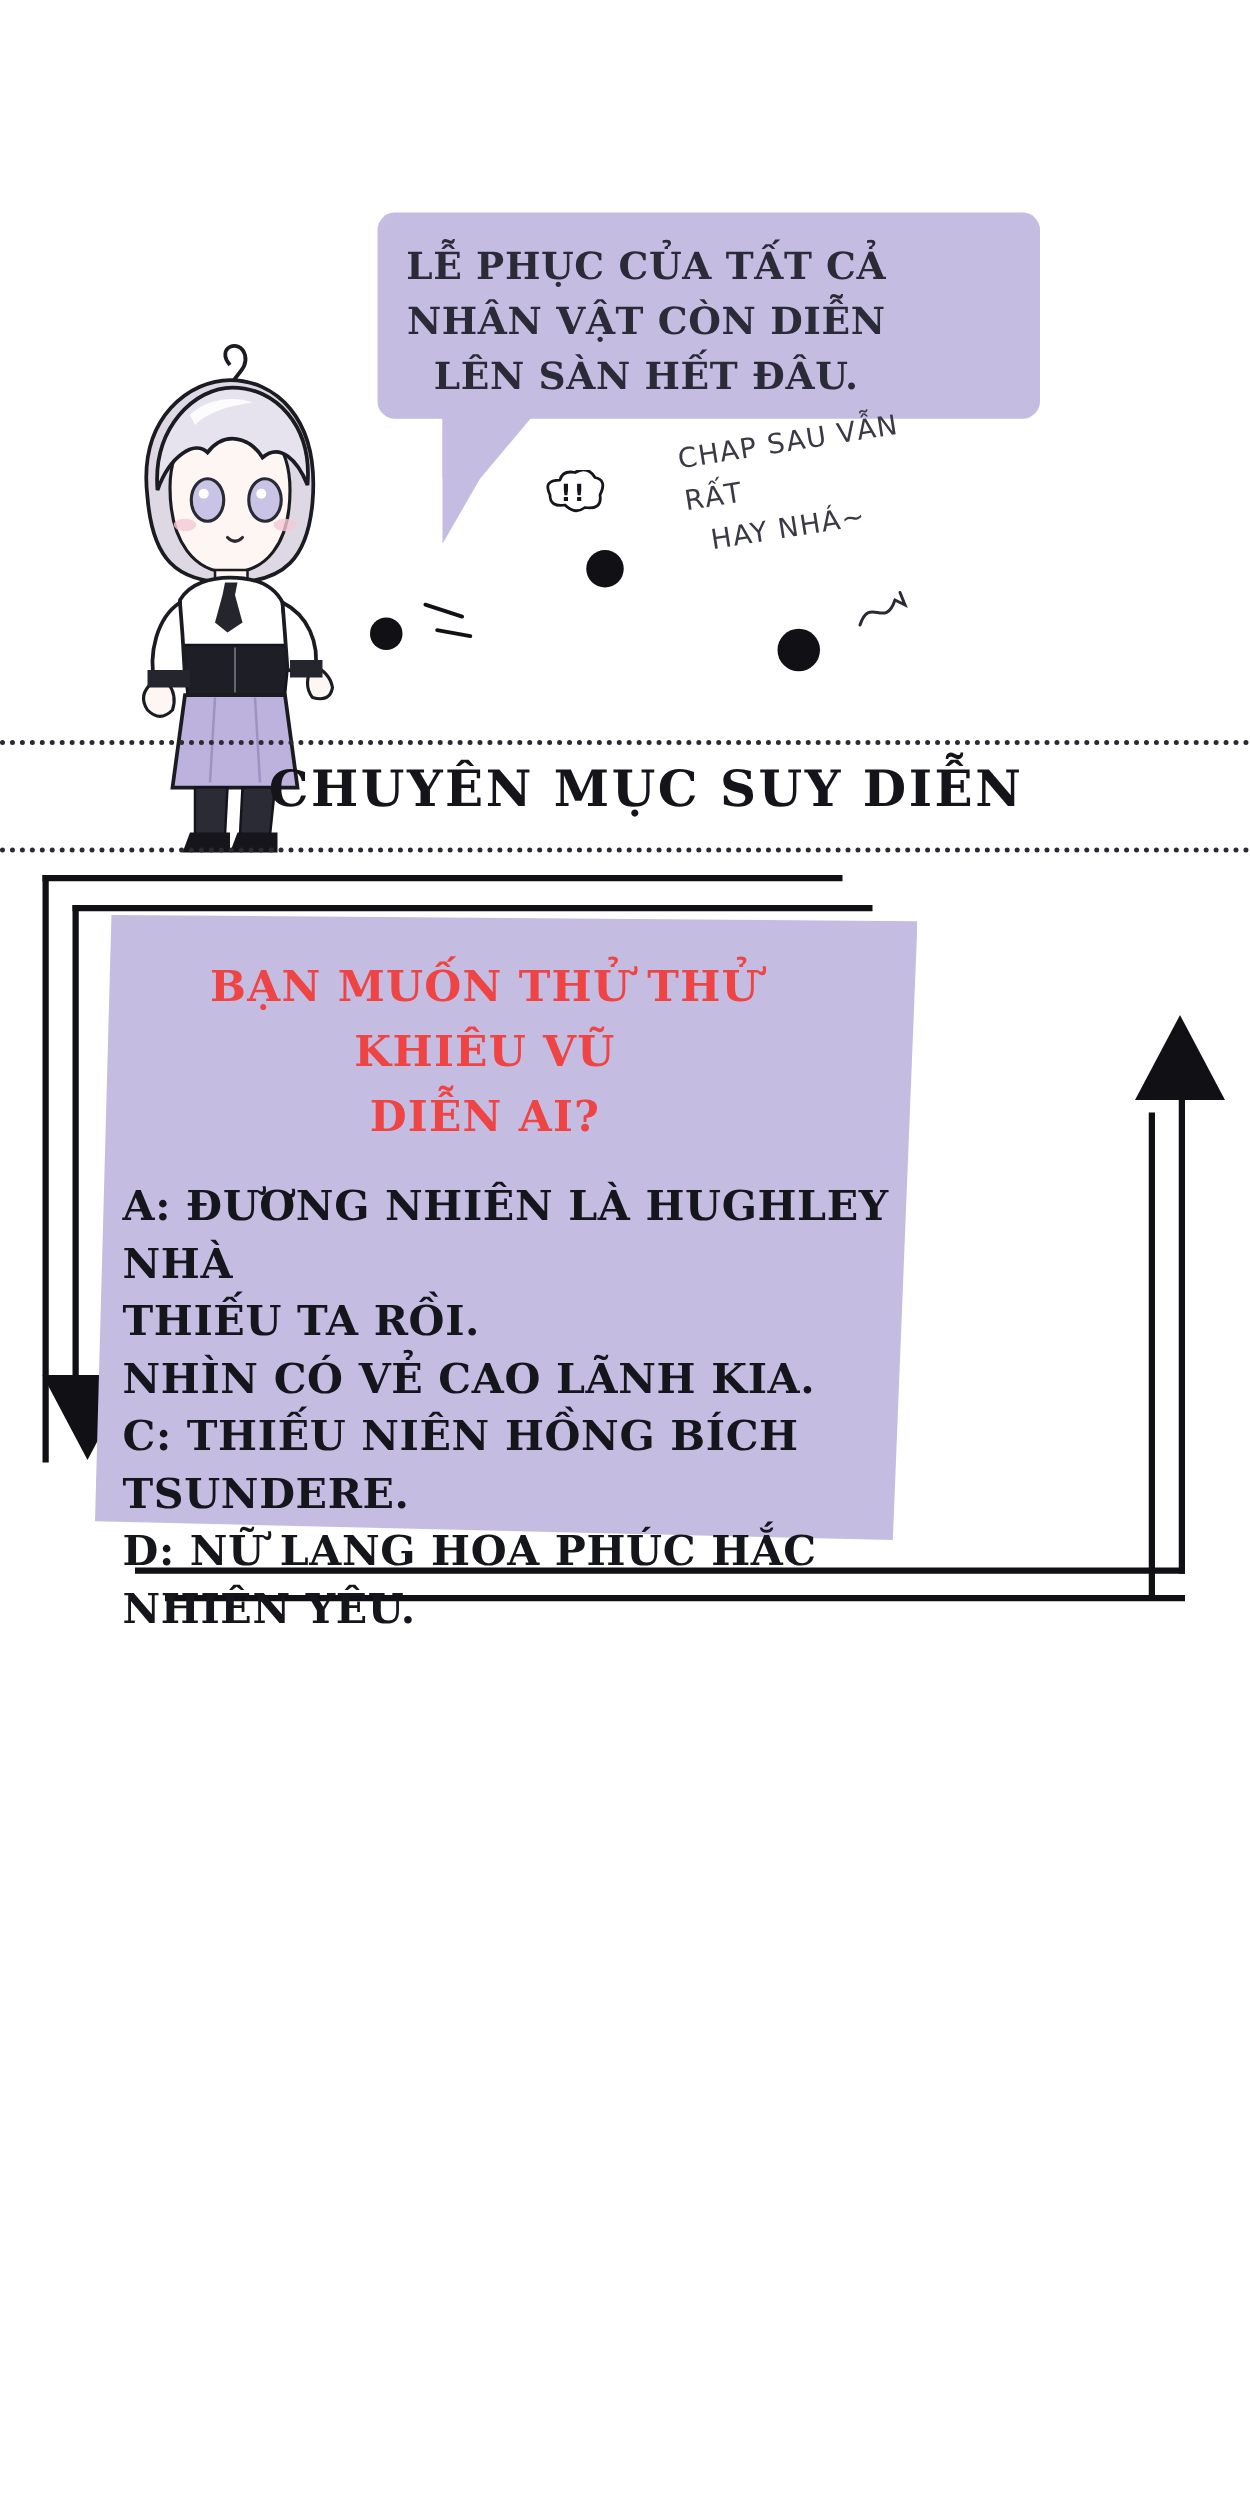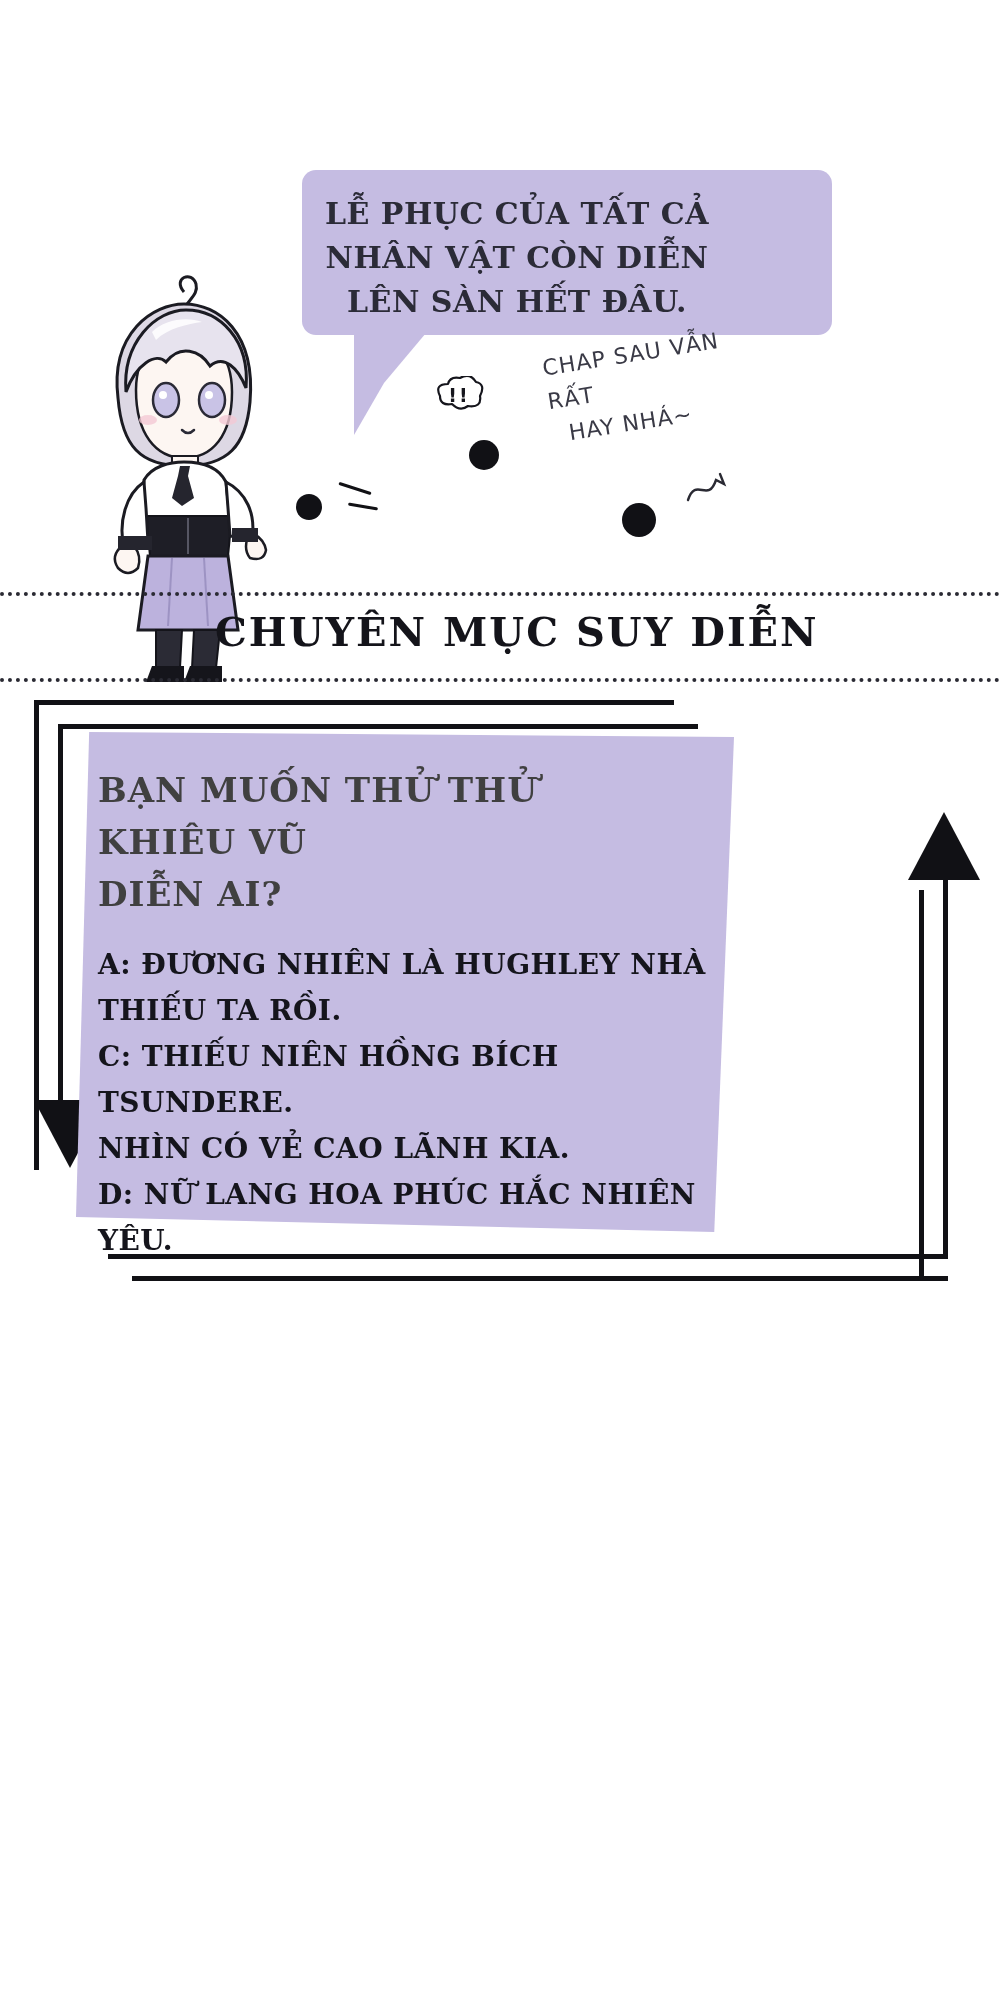--- a/index.html
+++ b/index.html
@@ -188,38 +188,38 @@
     clip-path: polygon(2% 0%, 100% 1%, 97% 100%, 0% 97%);
   }
 
   #question-text {
     position: absolute;
     left: 70px;
     top: 64px;
     width: 640px;
   }
   #question-heading {
-    color: #404040;
+    color: #ef4444;
     font-family: "DejaVu Serif", serif;
     font-weight: bold;
     font-size: 34px;
     line-height: 52px;
-    text-align: left;
+    text-align: center;
     letter-spacing: 1px;
     width: 580px;
   }
   #answers {
     margin-top: 22px;
     width: 620px;
   }
   .answer-line {
     color: #15151c;
     font-family: "DejaVu Serif", serif;
     font-weight: bold;
-    font-size: 28px;
+    font-size: 33px;
     line-height: 46px;
     letter-spacing: 0.5px;
   }
 
   
   #arrow-up {
     position: absolute;
     left: 880px;
     top: 112px;
     width: 0;
@@ -354,18 +354,18 @@
   <div id="question-panel"></div>
 
   <div id="question-text">
     <div id="question-heading">
       <div>BẠN MUỐN THỬ THỬ KHIÊU VŨ</div>
       <div>DIỄN AI?</div>
     </div>
     <div id="answers">
       <div class="answer-line">A: ĐƯƠNG NHIÊN LÀ HUGHLEY NHÀ</div>
       <div class="answer-line">THIẾU TA RỒI.</div>
+      <div class="answer-line">NHÌN CÓ VẺ CAO LÃNH KIA.</div>
       <div class="answer-line">C:  THIẾU NIÊN HỒNG BÍCH TSUNDERE.</div>
-      <div class="answer-line">NHÌN CÓ VẺ CAO LÃNH KIA.</div>
       <div class="answer-line">D:  NỮ LANG HOA PHÚC HẮC NHIÊN YÊU.</div>
     </div>
   </div>
 </div>
 
 </body></html>

